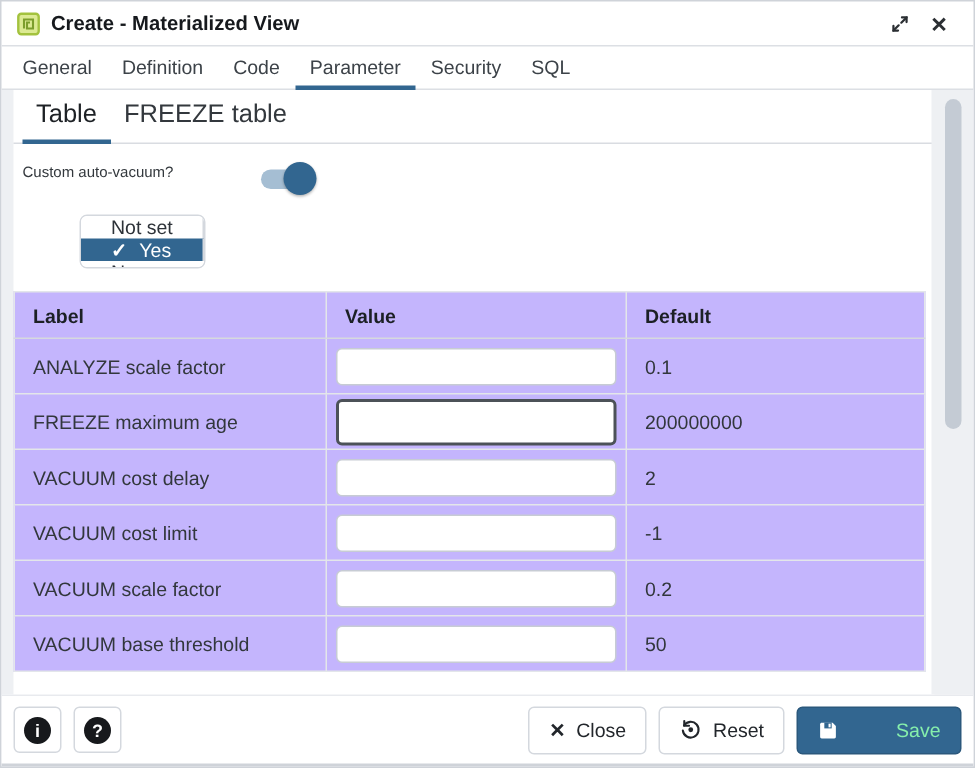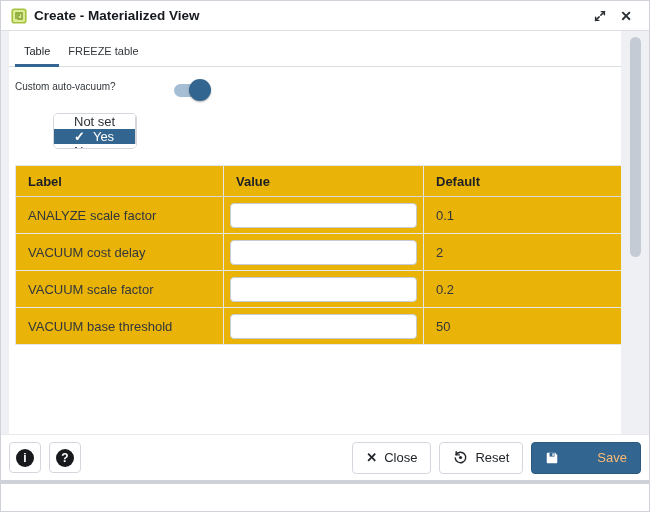--- a/index.html
+++ b/index.html
@@ -20,21 +20,21 @@
   .tab.active { color:#1f2郷326; border-bottom-color:#326690; }
 
   
   .content { position:relative; height:403px; background:#eef0f3; overflow:hidden; flex:0 0 auto; }
   .panel { position:absolute; left:8px; top:0; width:614px; height:100%; background:#fff; }
   .scrollbar { position:absolute; right:0; top:0; width:28px; height:100%; background:#eef0f3; }
   .scroll-thumb { position:absolute; left:9px; top:6px; width:11px; height:220px; border-radius:6px; background:#c4cbd4; }
 
   
   .subtabs { height:36px; display:flex; align-items:flex-end; padding:8px 6px 0 6px; border-bottom:1px solid #d9dce1; }
-  .subtab { font-size:11px; color:#33383d; padding:4px 9px 7px 9px; border-bottom:3px solid transparent; margin-bottom:-1px; cursor:pointer;margin-top:20px; }
+  .subtab { font-size:17px; color:#33383d; padding:4px 9px 7px 9px; border-bottom:3px solid transparent; margin-bottom:-1px; cursor:pointer;margin-top:20px; }
   .subtab.active { border-bottom-color:#326690; color:#1d2125; }
 
   
   .field-row { display:flex; align-items:flex-start; padding-left:6px; }
   .row-toggle { margin-top:10px; }
   .row-radio { margin-top:8px; }
   .field-label { width:118px; font-size:10px; color:#33383d; line-height:15px; padding-top:2px; flex:0 0 auto; }
   .field-ctrl { margin-left:38px; }
 
   
@@ -43,38 +43,38 @@
   .toggle-thumb { position:absolute; right:0; top:0; width:22px; height:22px; border-radius:50%; background:#326690; box-shadow:0 1px 2px rgba(0,0,0,.3); }
 
   
   .btn-group { display:flex; border:1px solid #d4d8de; border-radius:5px; overflow:hidden; background:#fff; height:36px;flex-direction:column; }
   .seg { font-size:13px; color:#2d3238; background:#fff; border:none; border-right:1px solid #d4d8de; padding:0 20px; display:flex; align-items:center; gap:8px; cursor:pointer; white-space:nowrap; }
   .seg:last-child { border-right:none; }
   .seg.selected { background:#326690; color:#fff; }
   .seg .check { font-size:13px; font-weight:bold; }
 
   
-  .param-table { position:absolute; left:6px; top:134px; width:608px; border:1px solid #dfe2e7; border-collapse:collapse; background:#eab308; table-layout:fixed; }
+  .param-table { position:absolute; left:0; top:134px; width:608px; border:1px solid #dfe2e7; border-collapse:collapse; background:#c4b5fd; table-layout:fixed; }
   .param-table th, .param-table td { border:1px solid #e3e6ea; font-size:13px; text-align:left; vertical-align:middle; }
   .param-table th { height:31px; padding:0 12px; font-weight:bold; color:#1c2025; border-bottom:1px solid #d6d9de; }
   .param-table td { height:37px; padding:0 12px; color:#32373c; }
   .col-label { width:208px; }
   .col-value { width:200px; }
   .param-table td.value-cell { padding:0 6px; }
   .val-input { width:100%; height:25px; border:1px solid #c7ccd4; border-radius:4px; background:#fff; padding:0 6px; font-size:13px; font-family:"Liberation Sans", sans-serif; outline:none; }
   .val-input.focused { border:2px solid #4c5258; height:31px; }
 
   
   .footer { height:46px; display:flex; align-items:center; padding:0 8px; gap:8px; border-top:1px solid #e8eaee; background:#fff; flex:0 0 auto; }
   .icon-btn { width:32px; height:31px; border:1px solid #d4d8de; border-radius:4px; background:#fff; display:flex; align-items:center; justify-content:center; cursor:pointer; }
   .glyph-circle { width:18px; height:18px; border-radius:50%; background:#17191c; color:#fff; font-size:12px; font-weight:bold; display:flex; align-items:center; justify-content:center; line-height:1; }
   .footer-spacer { flex:1; }
   .btn { height:32px; border-radius:4px; border:1px solid #d4d8de; background:#fff; display:flex; align-items:center; gap:7px; padding:0 13px; font-size:13px; color:#22262b; cursor:pointer; font-family:"Liberation Sans", sans-serif; }
   .btn .x-glyph { font-size:13px; font-weight:bold; }
-  .btn-primary { background:#326690; border-color:#2b587c; color:#fdba74;gap:38px; }
+  .btn-primary { background:#326690; border-color:#2b587c; color:#86efac;gap:38px; }
   .bottom-strip { height:4px; background:#cfd3d9; flex:0 0 auto; }
 </style>
 </head>
 <body>
 
 <div class="dialog">
 
   <div class="titlebar">
     <svg class="mv-icon" viewBox="0 0 16 16">
       <rect x="1.2" y="1.2" width="13.6" height="13.6" rx="2" fill="#dcea93" stroke="#a3c23e" stroke-width="1.6"></rect>
@@ -86,20 +86,28 @@
       <svg width="14" height="14" viewBox="0 0 16 16" fill="none" stroke="#2b2f33" stroke-width="1.7" stroke-linecap="round">
         <path d="M9.5 3 H13 V6.5"></path>
           <path d="M13 3 L9 7"></path>
         <path d="M6.5 13 H3 V9.5"></path>
           <path d="M3 13 L7 9"></path>
       </svg>
     </button>
     <button class="win-btn win-close">✕</button>
   </div>
 
+  <div class="tabs">
+    <div class="tab">General</div>
+    <div class="tab">Definition</div>
+    <div class="tab">Code</div>
+    <div class="tab active">Parameter</div>
+    <div class="tab">Security</div>
+    <div class="tab">SQL</div>
+  </div>
 
   <div class="content">
     <div class="panel">
 
       <div class="subtabs">
         <div class="subtab active">Table</div>
         <div class="subtab">FREEZE table</div>
       </div>
 
       <div class="field-row row-toggle">
@@ -136,23 +144,33 @@
           <th>Label</th>
           <th>Value</th>
           <th>Default</th>
         </tr>
         <tr>
           <td>ANALYZE scale factor</td>
           <td class="value-cell"><input class="val-input" value="" style=""></td>
           <td>0.1</td>
         </tr>
         <tr>
+          <td>FREEZE maximum age</td>
+          <td class="value-cell"><input class="val-input focused" value="" style=""></td>
+          <td>200000000</td>
+        </tr>
+        <tr>
           <td>VACUUM cost delay</td>
           <td class="value-cell"><input class="val-input" value="" style=""></td>
           <td>2</td>
+        </tr>
+        <tr>
+          <td>VACUUM cost limit</td>
+          <td class="value-cell"><input class="val-input" value="" style=""></td>
+          <td>-1</td>
         </tr>
         <tr>
           <td>VACUUM scale factor</td>
           <td class="value-cell"><input class="val-input" value="" style=""></td>
           <td>0.2</td>
         </tr>
         <tr>
           <td>VACUUM base threshold</td>
           <td class="value-cell"><input class="val-input" value="" style=""></td>
           <td>50</td>

